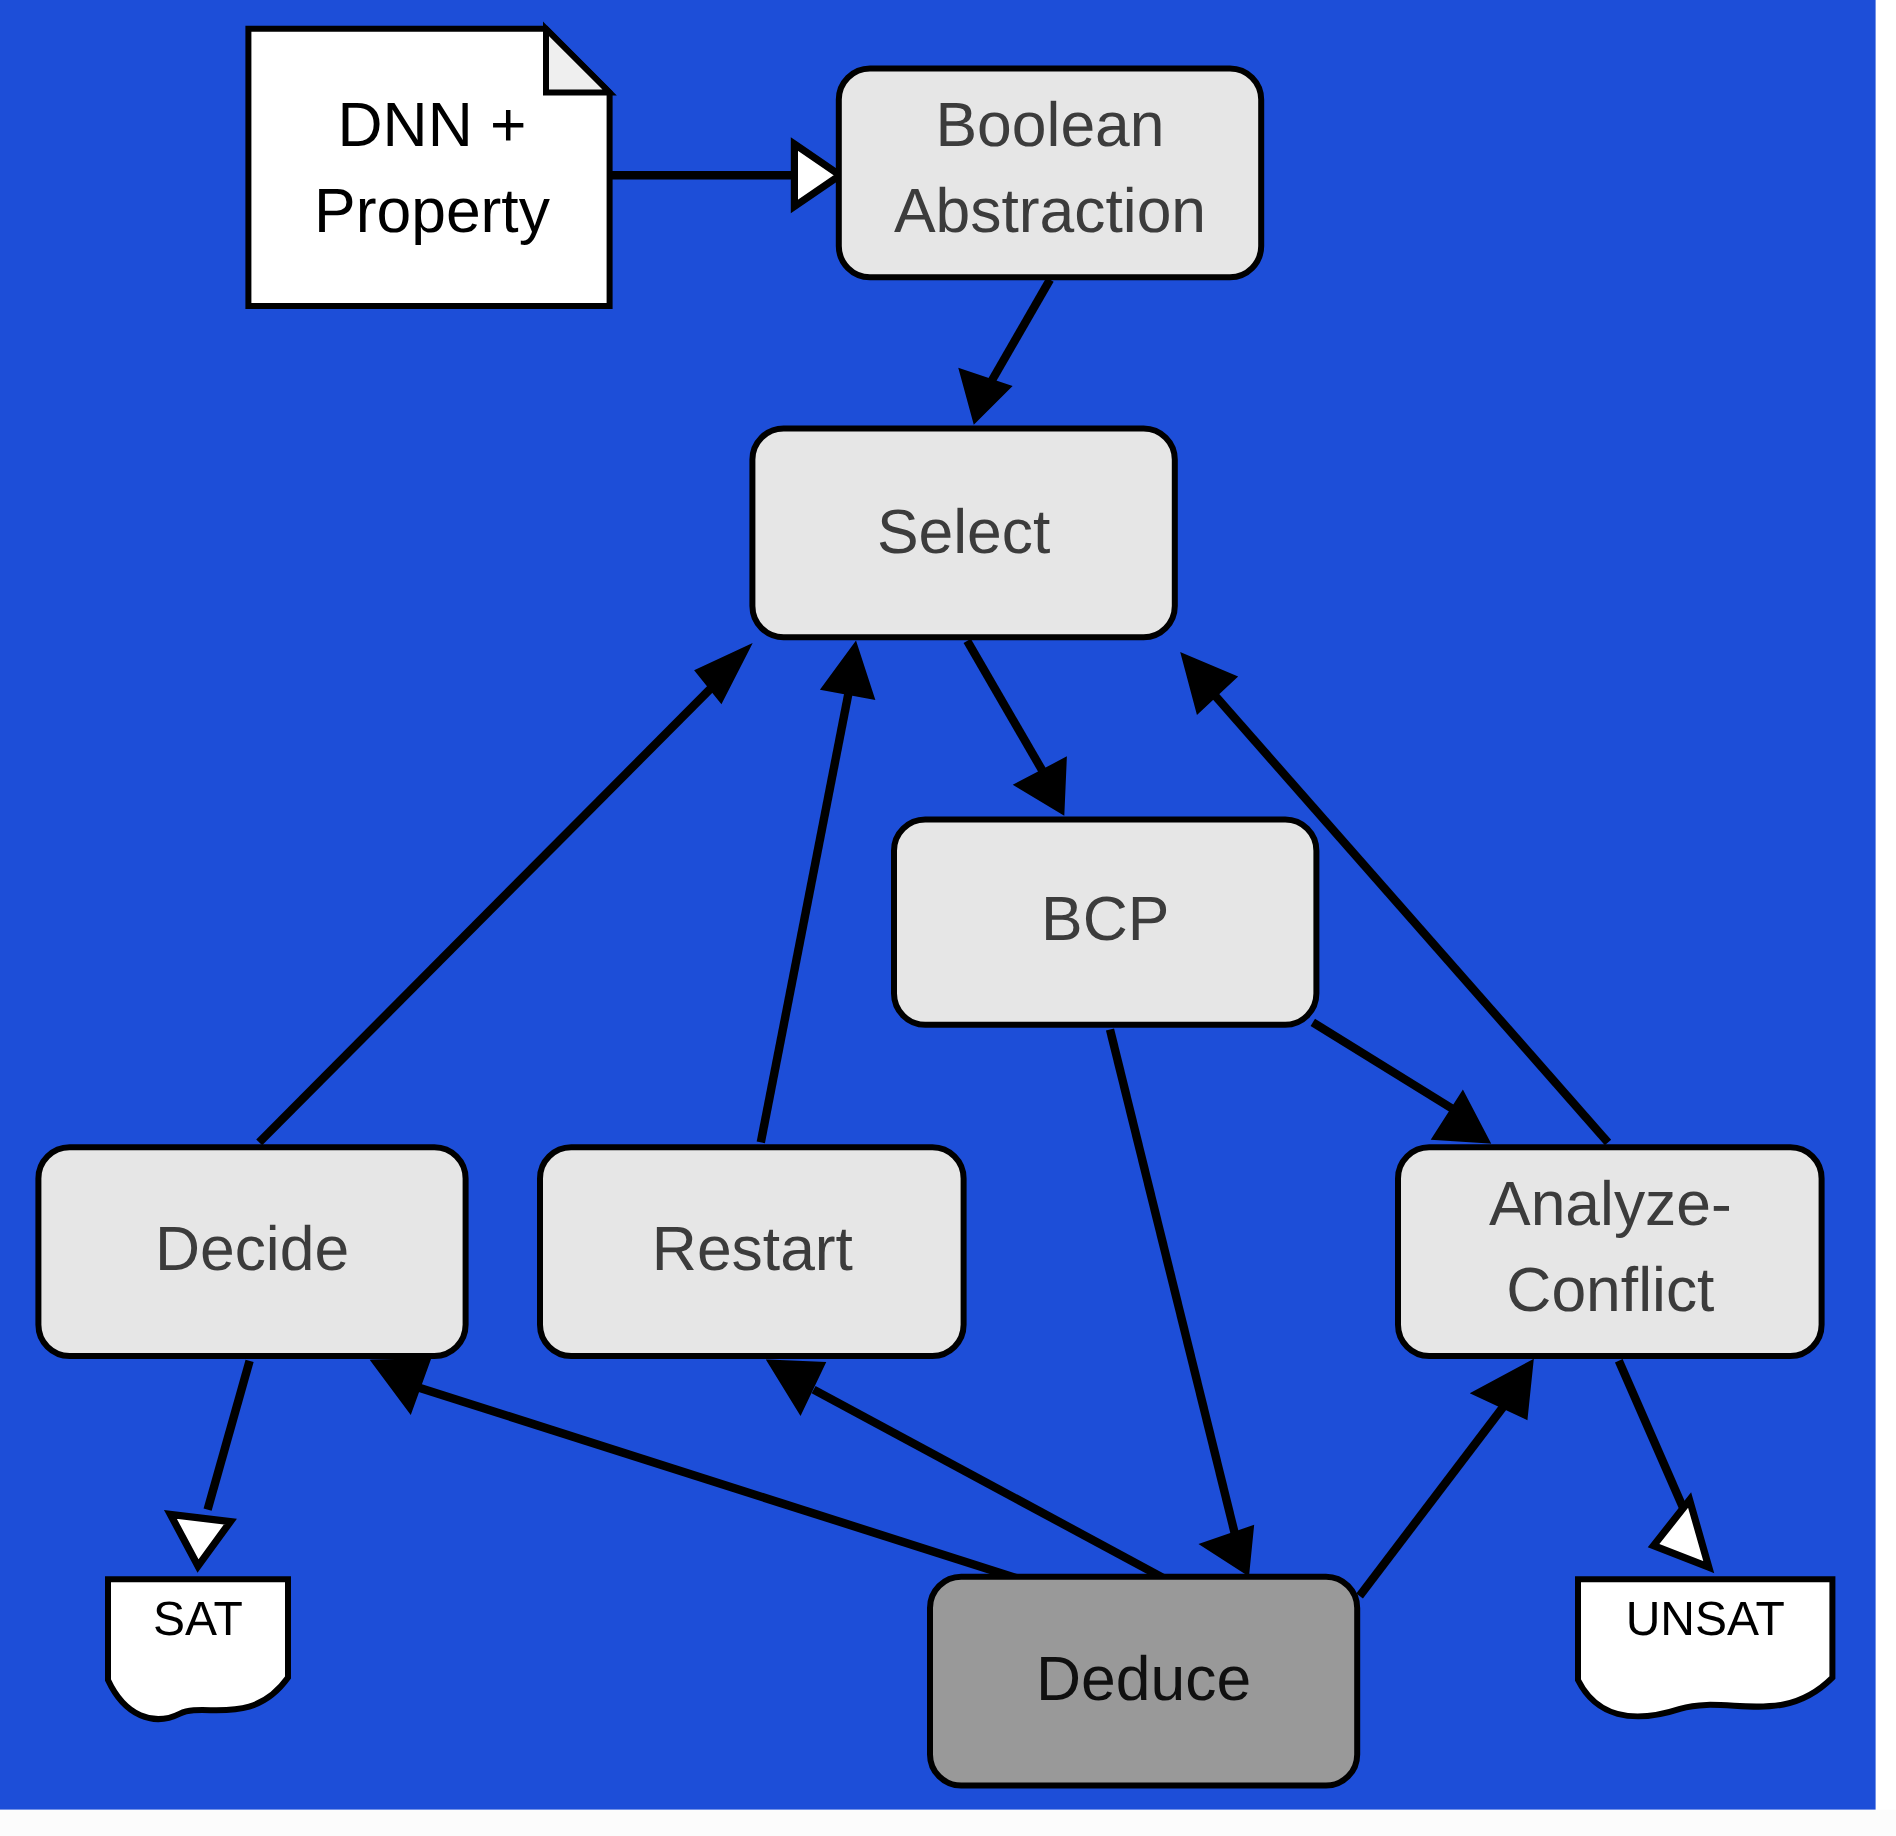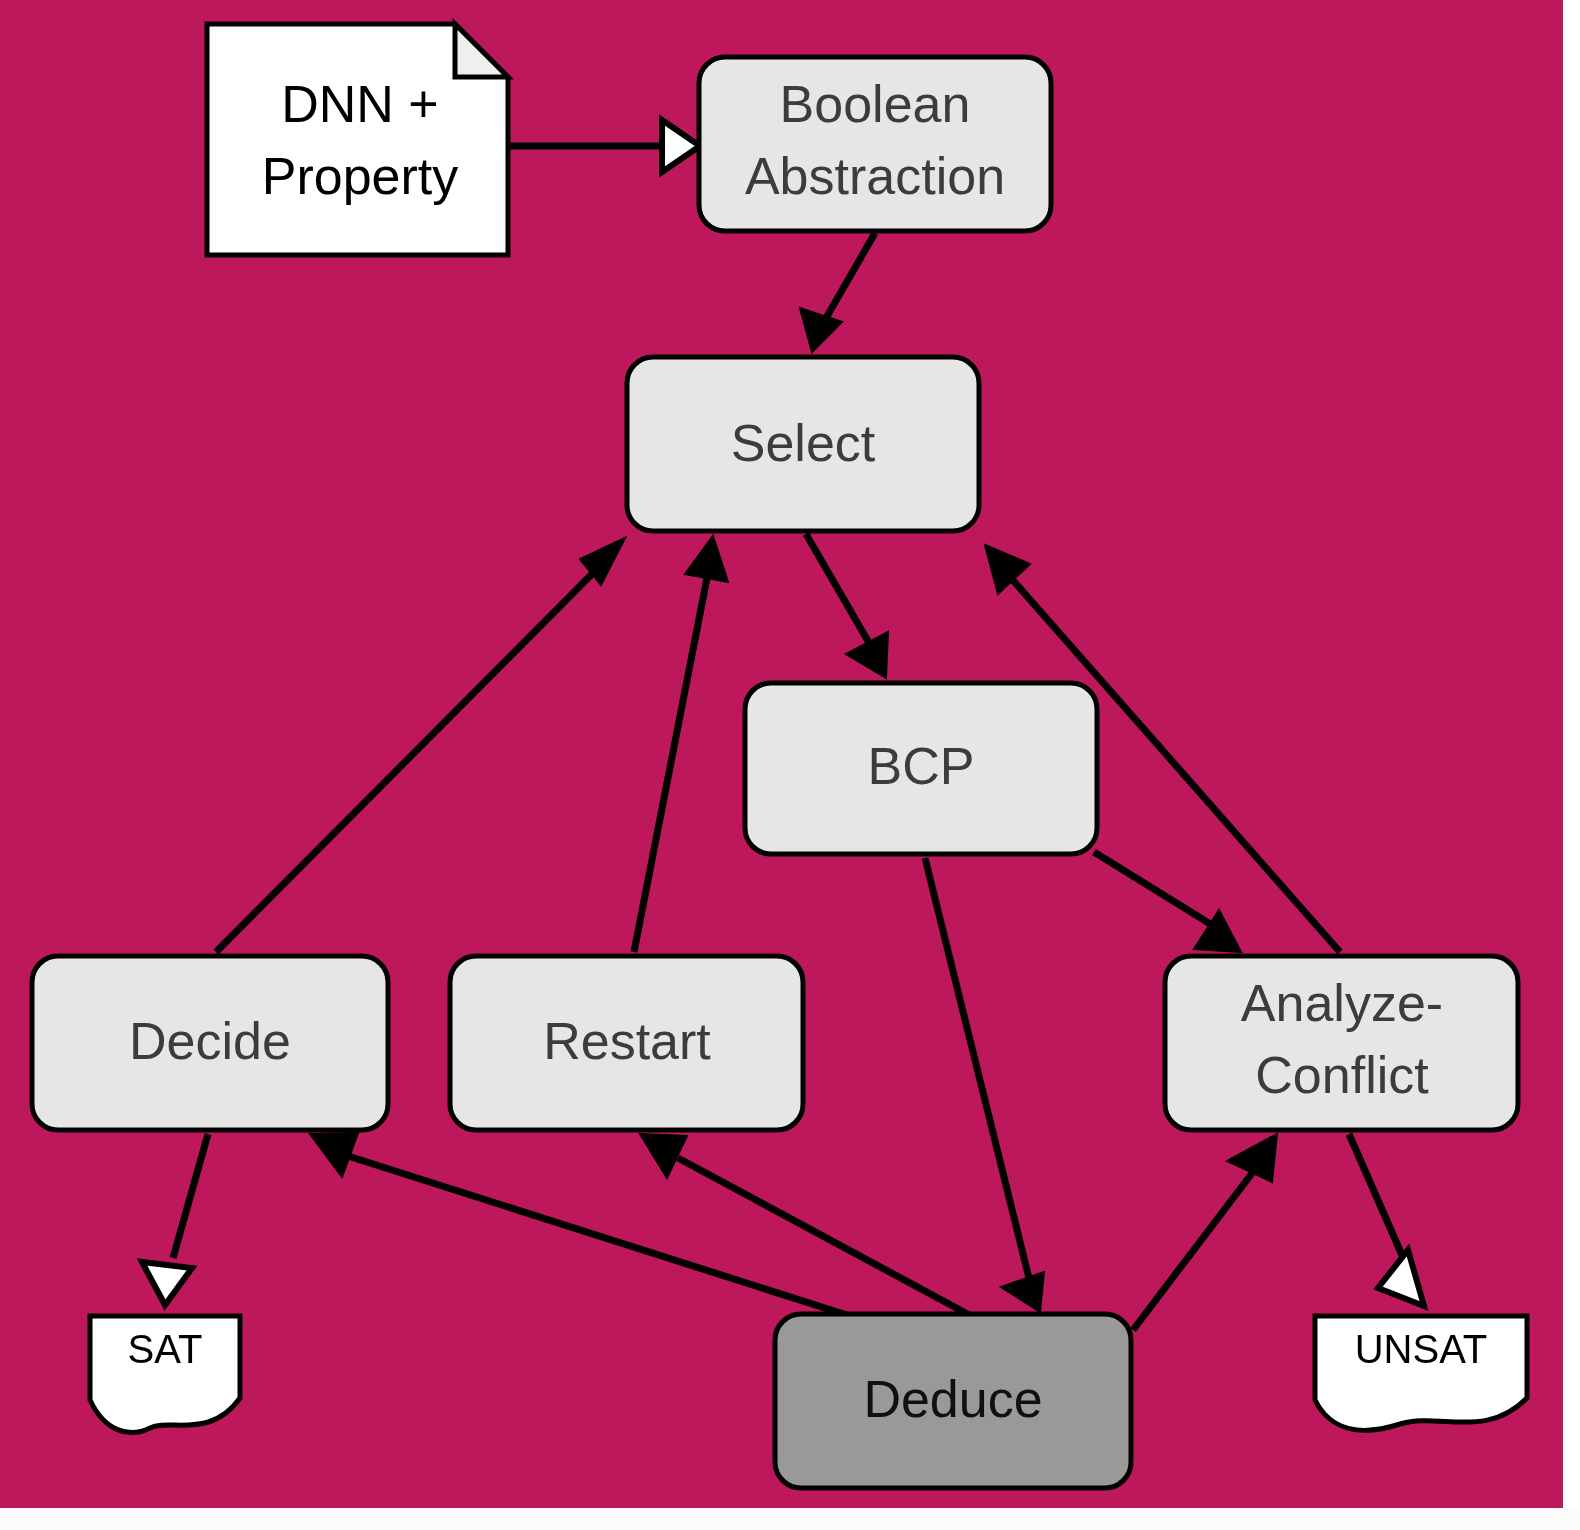--- a/index.html
+++ b/index.html
@@ -10,21 +10,21 @@
   body {
     width: 1580px;
     height: 1530px;
     font-family: "Liberation Sans", sans-serif;
     overflow: hidden;
   }
   #diagram-root {
     position: relative;
     width: 1563px;
     height: 1530px;
-    background: #be185d;
+    background: #1d4ed8;
   }
   svg#flow {
     display: block;
     width: 1580px;
     height: 1530px;
   }
   .node-box {
     stroke: #000000;
     stroke-width: 5;
   }

